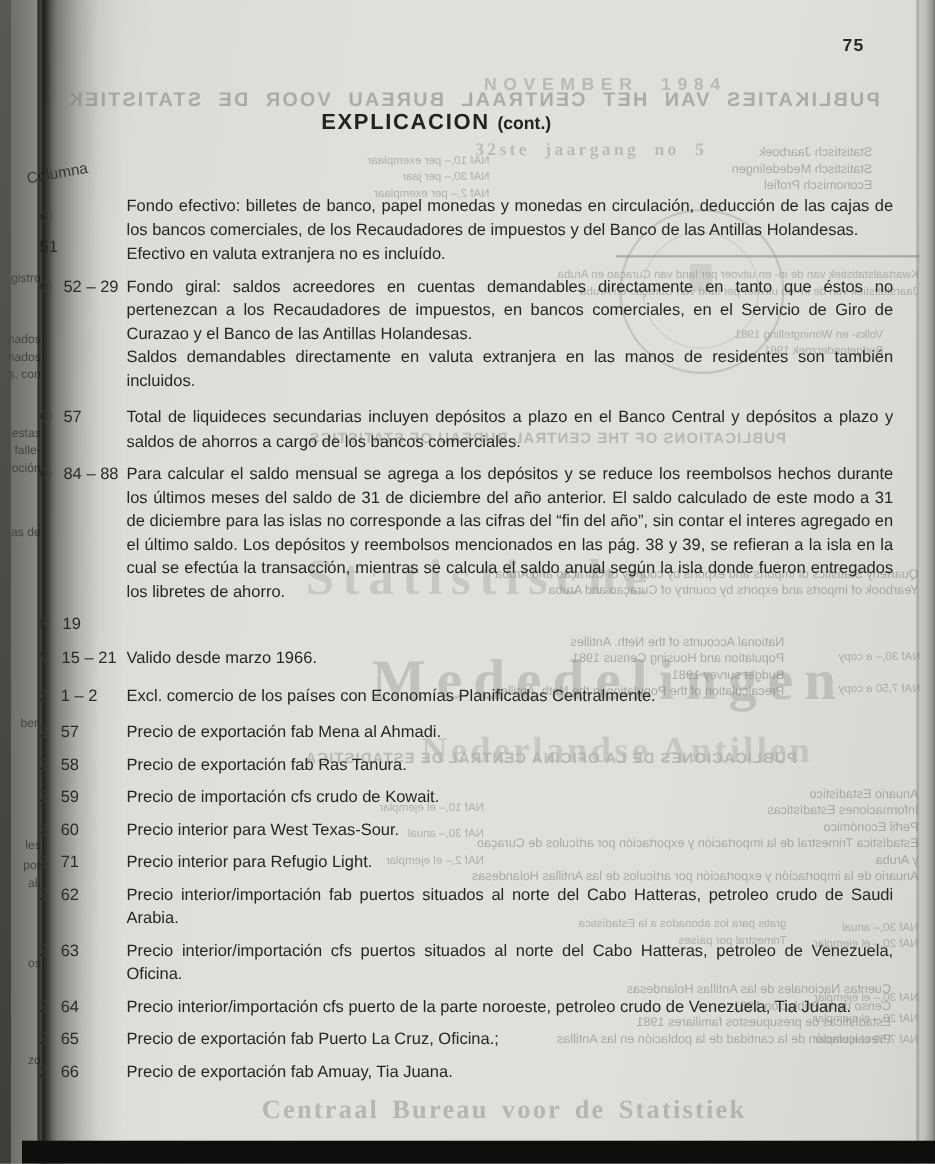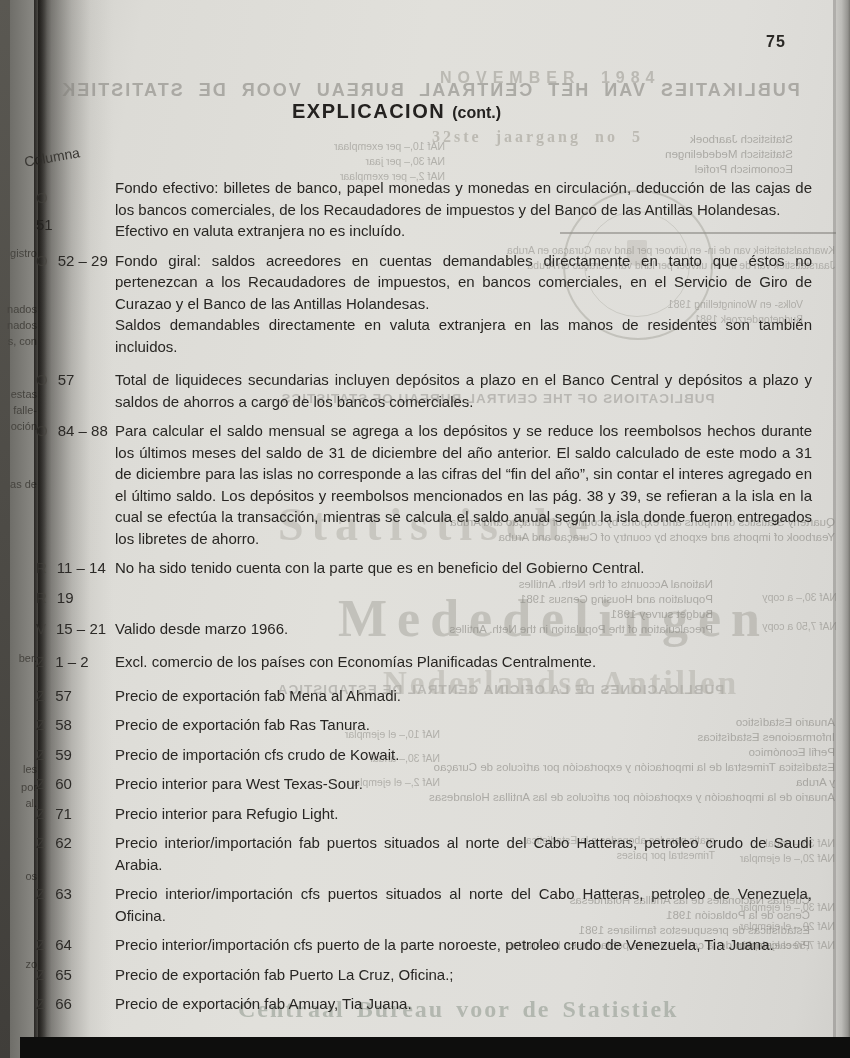--- a/index.html
+++ b/index.html
@@ -207,29 +207,20 @@
     <div class="entry">
       <div class="code">
           <span class="letter">O</span>
           <span>84 – 88</span>
         </div>
       <div class="text">
           <p>Para calcular el saldo mensual se agrega a los depósitos y se reduce los reembolsos hechos durante los últimos meses del saldo de 31 de diciembre del año anterior. El saldo calculado de este modo a 31 de diciembre para las islas no corresponde a las cifras del “fin del año”, sin contar el interes agregado en el último saldo. Los depósitos y reembolsos mencionados en las pág. 38 y 39, se refieran a la isla en la cual se efectúa la transacción, mientras se calcula el saldo anual según la isla donde fueron entregados los libretes de ahorro.</p>
         </div>
     </div>
 
-    <div class="entry">
-      <div class="code">
-          <span class="letter">R</span>
-          <span>11 – 14</span>
-        </div>
-      <div class="text">
-          <p>No ha sido tenido cuenta con la parte que es en beneficio del Gobierno Central.</p>
-        </div>
-    </div>
 
     <div class="entry gap">
       <div class="code">
           <span class="letter">R</span>
           <span>19</span>
         </div>
     </div>
 
     <div class="entry gap">
       <div class="code">

